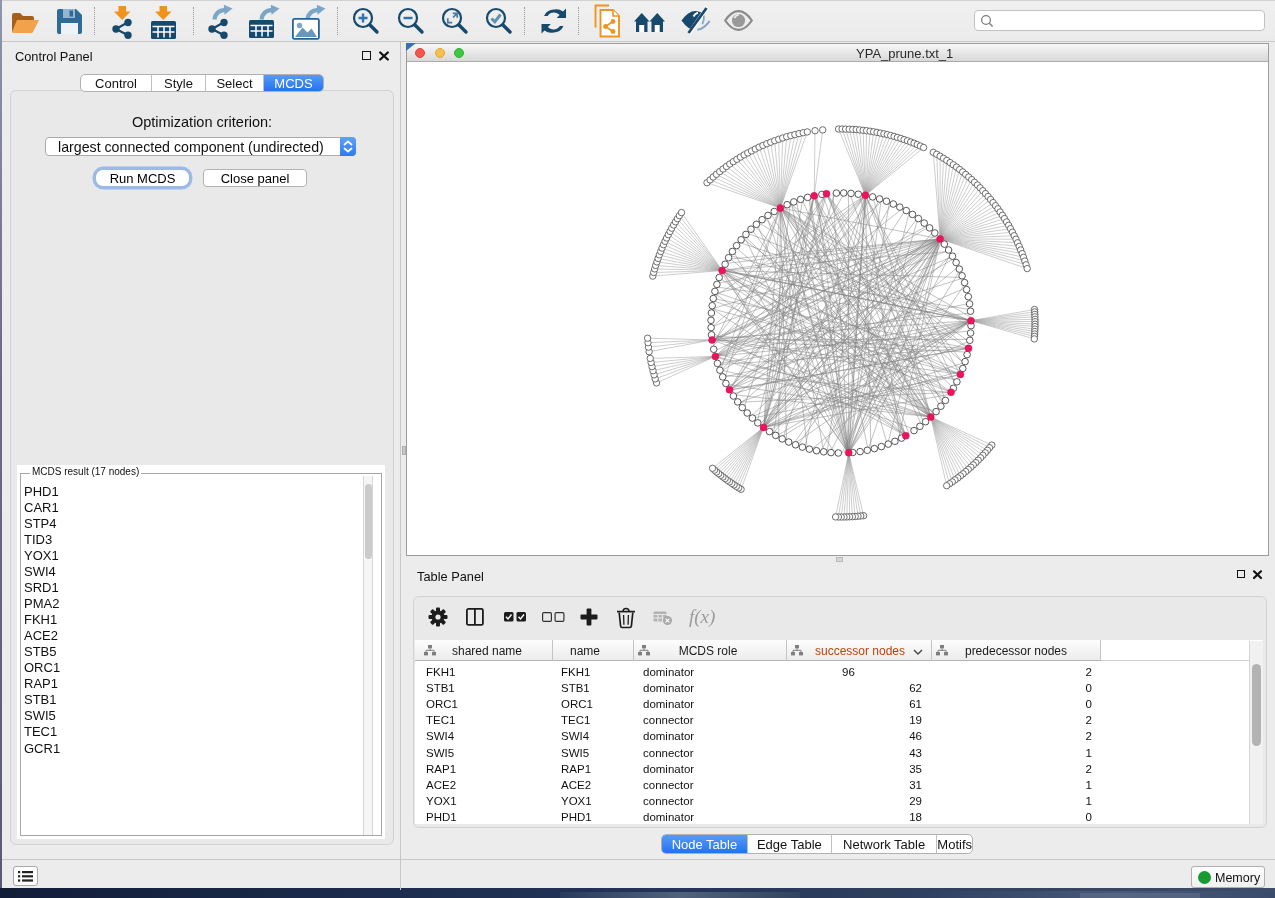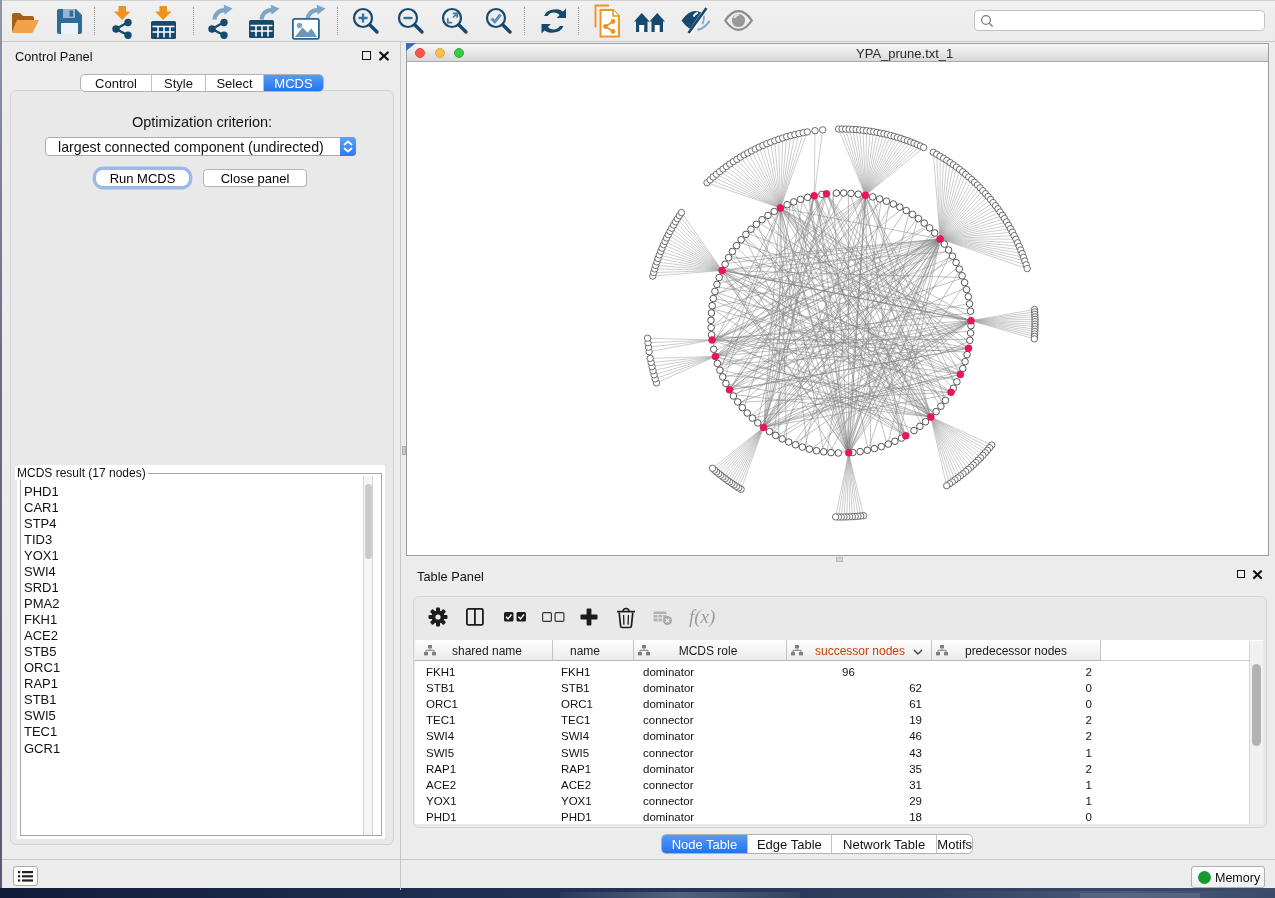--- a/index.html
+++ b/index.html
@@ -168,21 +168,21 @@
 <div class="abs" style="left:45px;top:137px;width:311px;height:19px;background:#fff;border:1px solid #ababab;border-radius:4px"></div>
 <div class="txt" style="left:58px;top:139px;font-size:14.2px">largest connected component (undirected)</div>
 <div class="abs" style="left:340px;top:137px;width:16px;height:19px;background:linear-gradient(#5ea1f7,#2b7bf0);border-radius:0 4px 4px 0"></div>
 <svg class="abs" style="left:342px;top:140px" width="12" height="13" viewBox="0 0 12 13">
     <path d="M2.5 4.5 L6 1.5 L9.5 4.5 M2.5 8.5 L6 11.5 L9.5 8.5" stroke="#fff" stroke-width="1.8" fill="none" stroke-linecap="round" stroke-linejoin="round"></path>
   </svg>
 <div class="abs" style="left:95px;top:169px;width:95px;height:18px;background:#fff;border:1px solid #9db8d8;border-radius:8px;box-shadow:0 0 0 2.4px rgba(125,170,235,0.75);display:flex;align-items:center;justify-content:center;font-size:13px">Run MCDS</div>
 <div class="abs" style="left:203px;top:169px;width:104px;height:18px;background:#fff;border:1px solid #b3b3b3;border-radius:4px;display:flex;align-items:center;justify-content:center;font-size:13px">Close panel</div>
 <div class="abs" style="left:17px;top:465px;width:368px;height:374px;background:#fff"></div>
 <div class="abs" style="left:20px;top:473px;width:362px;height:363px;border:1px solid #a6a6a6"></div>
-<div class="txt" style="left:15px;top:466px;font-size:12px;background:#fff;padding:0 2px">MCDS result (17 nodes)</div>
+<div class="txt" style="left:30px;top:466px;font-size:10px;background:#fff;padding:0 2px">MCDS result (17 nodes)</div>
 <div class="abs" style="left:24px;top:483.5px;font-size:13px;color:#111">
     <div style="height:16.07px;line-height:16.07px">PHD1</div>
     <div style="height:16.07px;line-height:16.07px">CAR1</div>
     <div style="height:16.07px;line-height:16.07px">STP4</div>
     <div style="height:16.07px;line-height:16.07px">TID3</div>
     <div style="height:16.07px;line-height:16.07px">YOX1</div>
     <div style="height:16.07px;line-height:16.07px">SWI4</div>
     <div style="height:16.07px;line-height:16.07px">SRD1</div>
     <div style="height:16.07px;line-height:16.07px">PMA2</div>
     <div style="height:16.07px;line-height:16.07px">FKH1</div>

